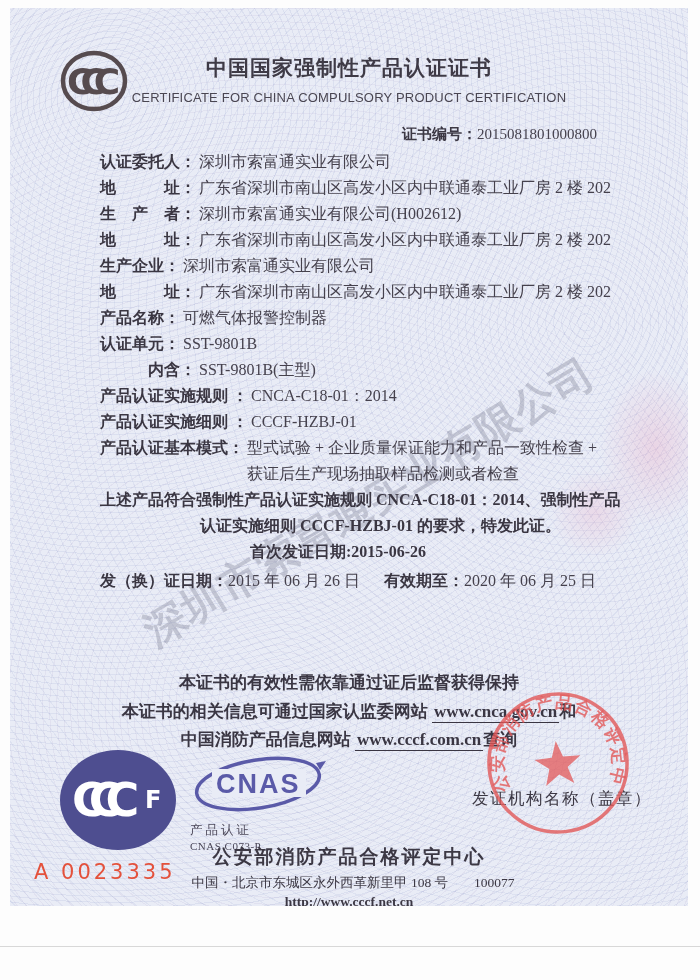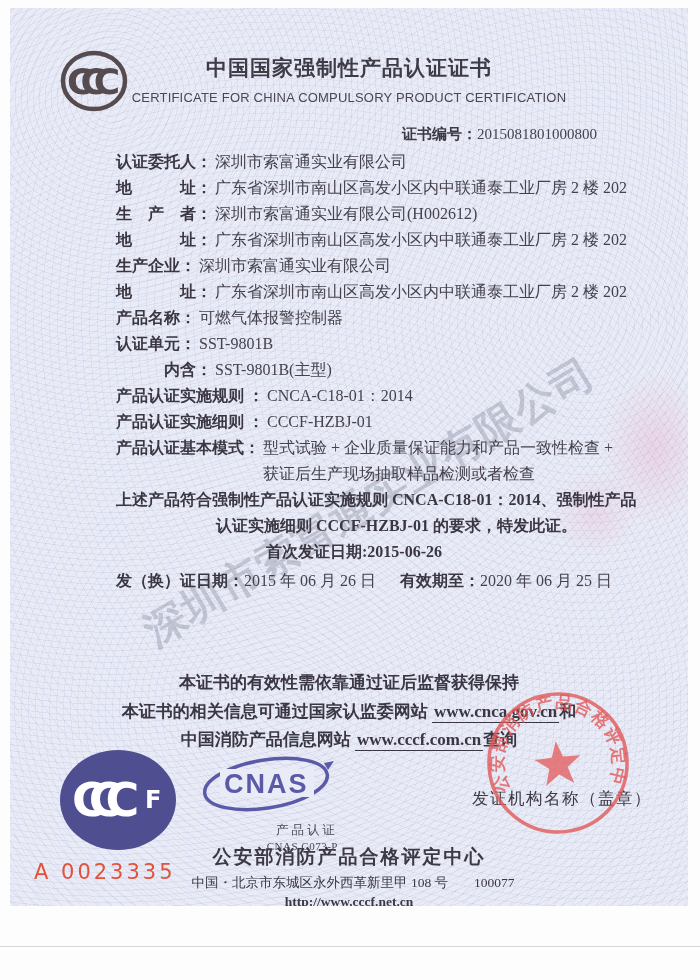--- a/index.html
+++ b/index.html
@@ -31,38 +31,38 @@
 
   .ccc-logo{position:absolute;left:44px;top:38px;}
   .header{position:absolute;left:0;right:0;top:46px;text-align:center;
     font-family:"Liberation Sans","DejaVu Sans",sans-serif;}
   .title{font-size:21px;font-weight:700;color:#3e3a46;letter-spacing:1px;}
   .subtitle{margin-top:8px;font-size:13px;color:#4a4652;letter-spacing:.2px;}
   .certno{position:absolute;left:392px;top:117px;font-size:15px;color:#46424e;}
   .certno .lab{font-weight:700;color:#3c3844;}
 
   .fields{position:absolute;left:90px;top:141px;width:534px;
-    font-size:16px;line-height:26px;color:#45414d;margin-left:16px;}
+    font-size:16px;line-height:26px;color:#45414d;}
   .frow{display:flex;}
   .flabel{font-weight:700;white-space:pre;color:#3a3642;flex:none;}
   .fvalue{margin-left:3px;}
   .fvalue.multi{flex:1;}
   .st1{font-weight:700;color:#3a3642;}
   .st2{font-weight:700;color:#3a3642;margin-left:100px;}
   .first-issue{font-weight:700;color:#3a3642;margin-left:150px;}
   .issue-row{display:flex;margin-top:3px;}
   .issue-row .b{font-weight:700;color:#3a3642;white-space:pre;}
   .issue-row .sp{width:24px;flex:none;}
 
   .notice{position:absolute;left:0;right:0;top:661px;text-align:center;
     font-size:17px;line-height:28.5px;font-weight:700;color:#3a3643;}
   .notice .url{border-bottom:1.5px solid #3a3643;padding:0 2px 1px;}
 
   .cccf-logo{position:absolute;left:48px;top:740px;}
-  .cnas{position:absolute;left:180px;top:745px;width:148px;text-align:right;color:#4b4758;}
+  .cnas{position:absolute;left:180px;top:745px;width:148px;text-align:left;color:#4b4758;}
   .cnas-cap1{font-size:12.5px;margin-top:3px;letter-spacing:3px;}
   .cnas-cap2{font-size:11px;margin-top:1px;letter-spacing:.5px;}
 
   .issuer{position:absolute;left:462px;top:780px;font-size:16.5px;color:#3c3844;letter-spacing:1.5px;}
   .seal{position:absolute;left:470px;top:677px;transform:rotate(-6deg);opacity:.92;}
 
   .org{position:absolute;left:0;right:0;top:836px;text-align:center;color:#3c3844;}
   .org-name{font-size:19px;font-weight:700;letter-spacing:2px;}
   .org-addr{font-size:13.5px;margin-top:4px;padding-left:8px;}
   .org-addr .pc{margin-left:26px;}

